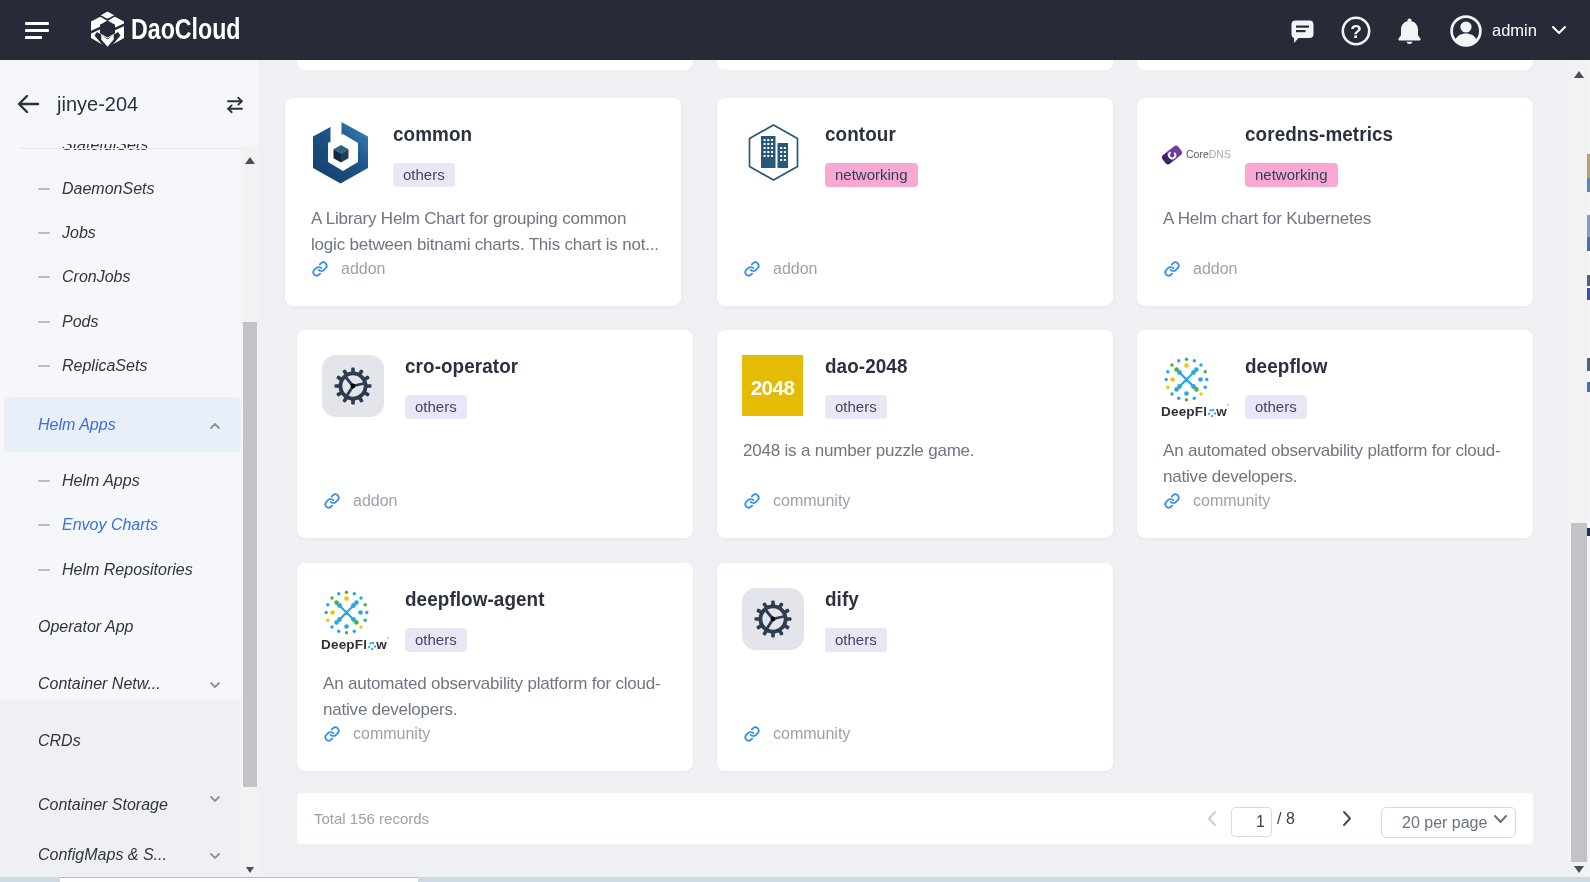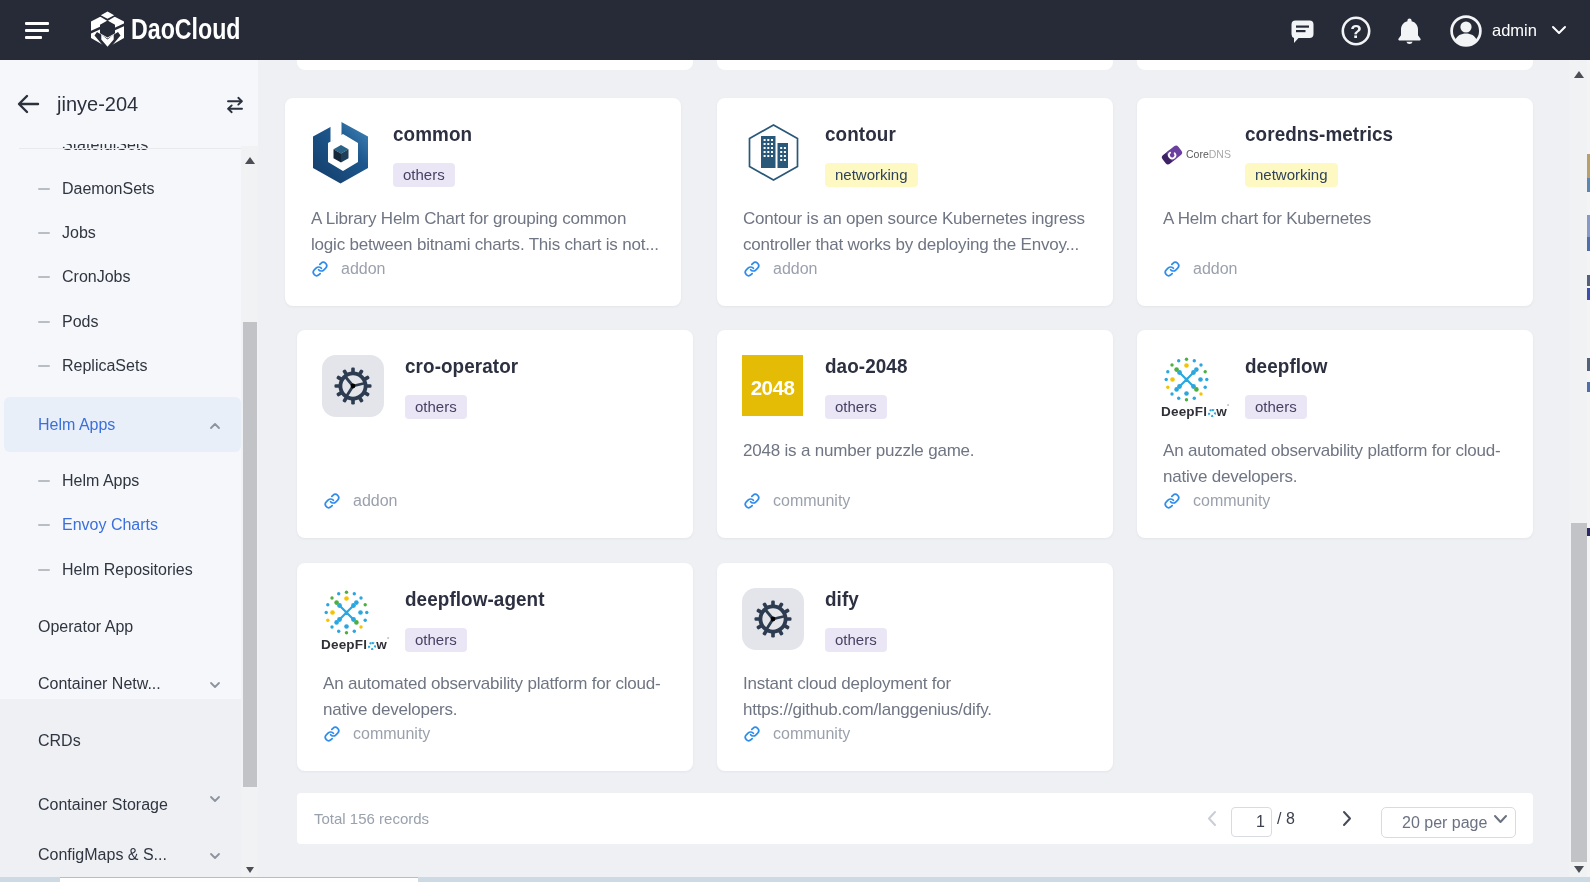--- a/index.html
+++ b/index.html
@@ -10,40 +10,40 @@
 
 #nav { position:absolute; left:0; top:0; width:1590px; height:60px; background:#272b37; z-index:50; }
 #nav .bar { position:absolute; background:#fff; height:3px; border-radius:1px; }
 #logoText { position:absolute; left:131px; top:0; height:60px; line-height:58px; color:#fff; font-size:29px; font-weight:700; letter-spacing:0px; transform:scaleX(0.80); transform-origin:left center; }
 #adminTxt { position:absolute; left:1492px; top:0; height:60px; line-height:60px; color:#fff; font-size:16.5px; }
 
 
 #side { position:absolute; left:0; top:60px; width:258px; height:639px; background:#f5f7fa; }
 #projName { position:absolute; left:57px; top:33px; font-size:20px; color:#2b313d; }
 #divider { position:absolute; left:19px; top:88px; width:222px; height:1px; background:#e7e9ed; }
-#menuClip { position:absolute; left:0; top:84px; width:241px; height:738px; overflow:hidden; }
+#menuClip { position:absolute; left:0; top:84px; width:241px; height:738px; overflow:hidden;font-style:italic; }
 .mi { position:absolute; font-size:16px; color:#303540; white-space:nowrap; }
 .mi.blue { color:#3a6fdc; }
 .dash { position:absolute; left:38px; width:12px; height:2px; background:#b9bdc4; border-radius:1px; }
 #helmRow { position:absolute; left:4px; width:237px; height:55px; background:#e9eff8; border-radius:6px; }
 .chev { position:absolute; width:14px; height:14px; }
 
 
 #sbTrack { position:absolute; left:241px; top:86px; width:17px; height:736px; background:#f1f2f3; }
 .sbThumb { position:absolute; background:#c1c3c6; }
 .tri { position:absolute; width:0; height:0; }
 
 
 #main { position:absolute; left:258px; top:60px; width:1332px; height:822px; background:#eef0f4; }
 .card { position:absolute; width:396px; height:208px; background:#fff; border-radius:8px; box-shadow:0 1px 3px rgba(35,46,60,0.05); }
 .sliver { position:absolute; width:396px; height:10px; background:#fff; border-radius:0 0 8px 8px; top:0; }
 .cardTitle { position:absolute; left:108px; top:23.5px; font-size:20.5px; font-weight:700; color:#2c3040; letter-spacing:0.1px; transform:scaleX(0.92); transform-origin:left center; white-space:nowrap; }
 .tag { position:absolute; left:108px; top:65px; height:24px; line-height:24px; font-size:15px; padding:0 10px; border-radius:4px; }
 .tag.others { background:#eae6f5; color:#494163; }
-.tag.net { background:#fef9c3; color:#2f4258; }
+.tag.net { background:#f9a8d4; color:#2f4258; }
 .desc { position:absolute; left:26px; top:108px; width:375px; font-size:17px; line-height:25.5px; color:#6f7582; letter-spacing:-0.2px; }
 .linkTxt { position:absolute; left:56px; top:162px; font-size:16px; color:#9ba1ac; }
 .linkIco { position:absolute; left:27px; top:162.5px; }
 
 .gearbox { width:62px; height:62px; background:#e3e5eb; border-radius:14px; }
 .dflogo { width:47px; height:47px; }
 .dftext { font-size:13.5px; font-weight:700; color:#2f3038; letter-spacing:0.2px; }
 .dfo { display:inline-block; width:8px; height:8px; border-radius:50%; border:2px dotted #2ba7e0; vertical-align:-1px; margin:0 0.5px; box-sizing:border-box; }
 .dfr { font-size:8px; color:#9a9aa2; vertical-align:6px; }
 
@@ -223,21 +223,20 @@
           <rect x="33.2" y="28" width="2" height="2"></rect>
             <rect x="36.9" y="28" width="2" height="2"></rect>
           <rect x="33.2" y="32" width="2" height="2"></rect>
             <rect x="36.9" y="32" width="2" height="2"></rect>
           <rect x="33.2" y="36" width="2" height="2"></rect>
             <rect x="36.9" y="36" width="2" height="2"></rect>
         </g>
       </svg>
       <div class="cardTitle">contour</div>
       <div class="tag net">networking</div>
-      <div class="desc">Contour is an open source Kubernetes ingress<br>controller that works by deploying the Envoy...</div>
       <svg class="linkIco" width="16" height="16" viewBox="0 0 24 24">
           <g fill="none" stroke="#2f8ceb" stroke-width="2.6" stroke-linecap="round" stroke-linejoin="round">
             <path d="M10 13a5 5 0 0 0 7.54.54l3-3a5 5 0 0 0-7.07-7.07l-1.72 1.71"></path>
             <path d="M14 11a5 5 0 0 0-7.54-.54l-3 3a5 5 0 0 0 7.07 7.07l1.71-1.71"></path>
           </g>
         </svg>
       <div class="linkTxt">addon</div>
     </div>
 
     <div class="card" style="left:879px; top:38px;">
@@ -481,21 +480,20 @@
 <circle cx="20" cy="20" r="12.6" fill="none" stroke="#2d3c50" stroke-width="3.8"></circle>
 <g stroke="#2d3c50" stroke-width="2.8" stroke-linecap="round">
 <path d="M20 20 L30.5 17.5"></path>
 <path d="M20 20 L13 11.5"></path>
 <path d="M20 20 L14 29.5"></path>
 </g>
 <circle cx="20" cy="20" r="2.4"></circle>
 </svg></div>
       <div class="cardTitle">dify</div>
       <div class="tag others">others</div>
-      <div class="desc">Instant cloud deployment for<br>https://github.com/langgenius/dify.</div>
       <svg class="linkIco" width="16" height="16" viewBox="0 0 24 24">
           <g fill="none" stroke="#2f8ceb" stroke-width="2.6" stroke-linecap="round" stroke-linejoin="round">
             <path d="M10 13a5 5 0 0 0 7.54.54l3-3a5 5 0 0 0-7.07-7.07l-1.72 1.71"></path>
             <path d="M14 11a5 5 0 0 0-7.54-.54l-3 3a5 5 0 0 0 7.07 7.07l1.71-1.71"></path>
           </g>
         </svg>
       <div class="linkTxt">community</div>
     </div>
   </div>
   <div id="pager">

